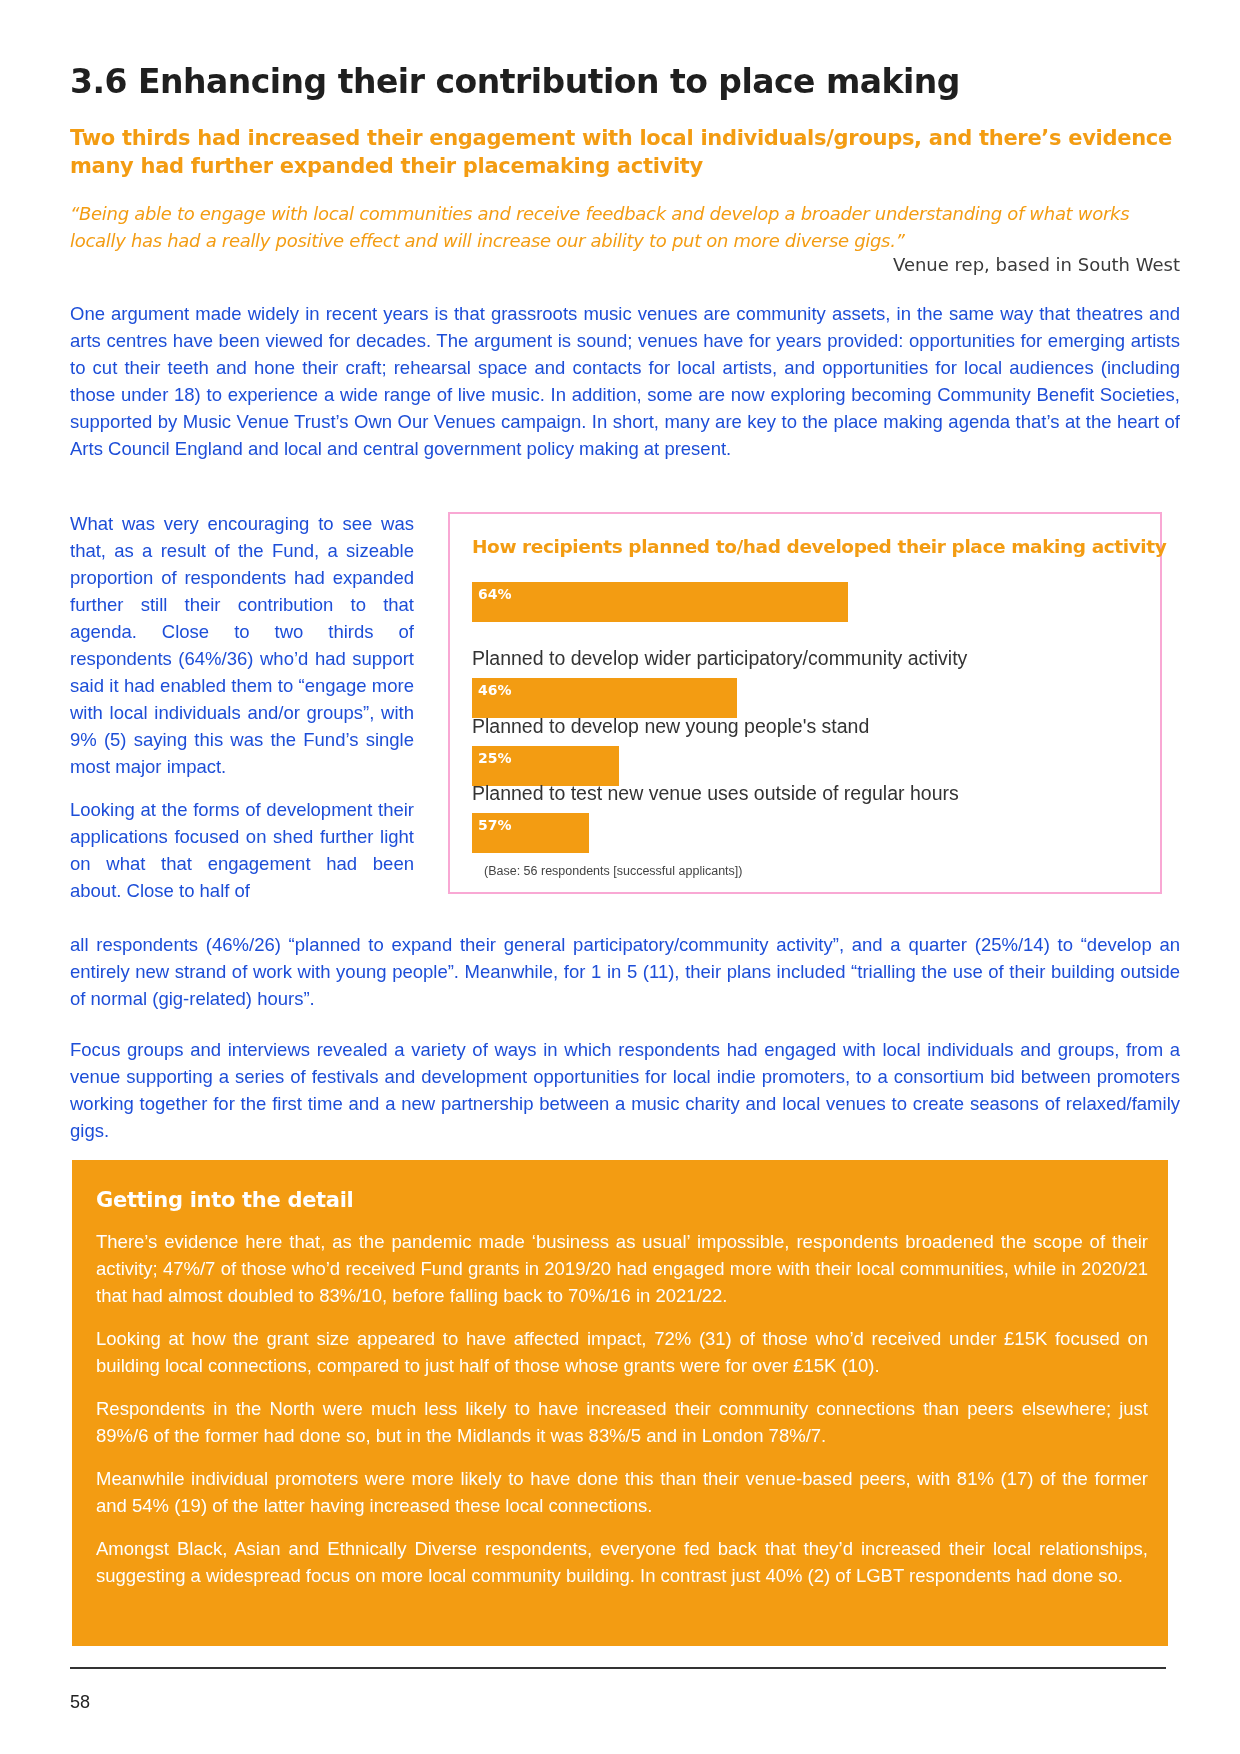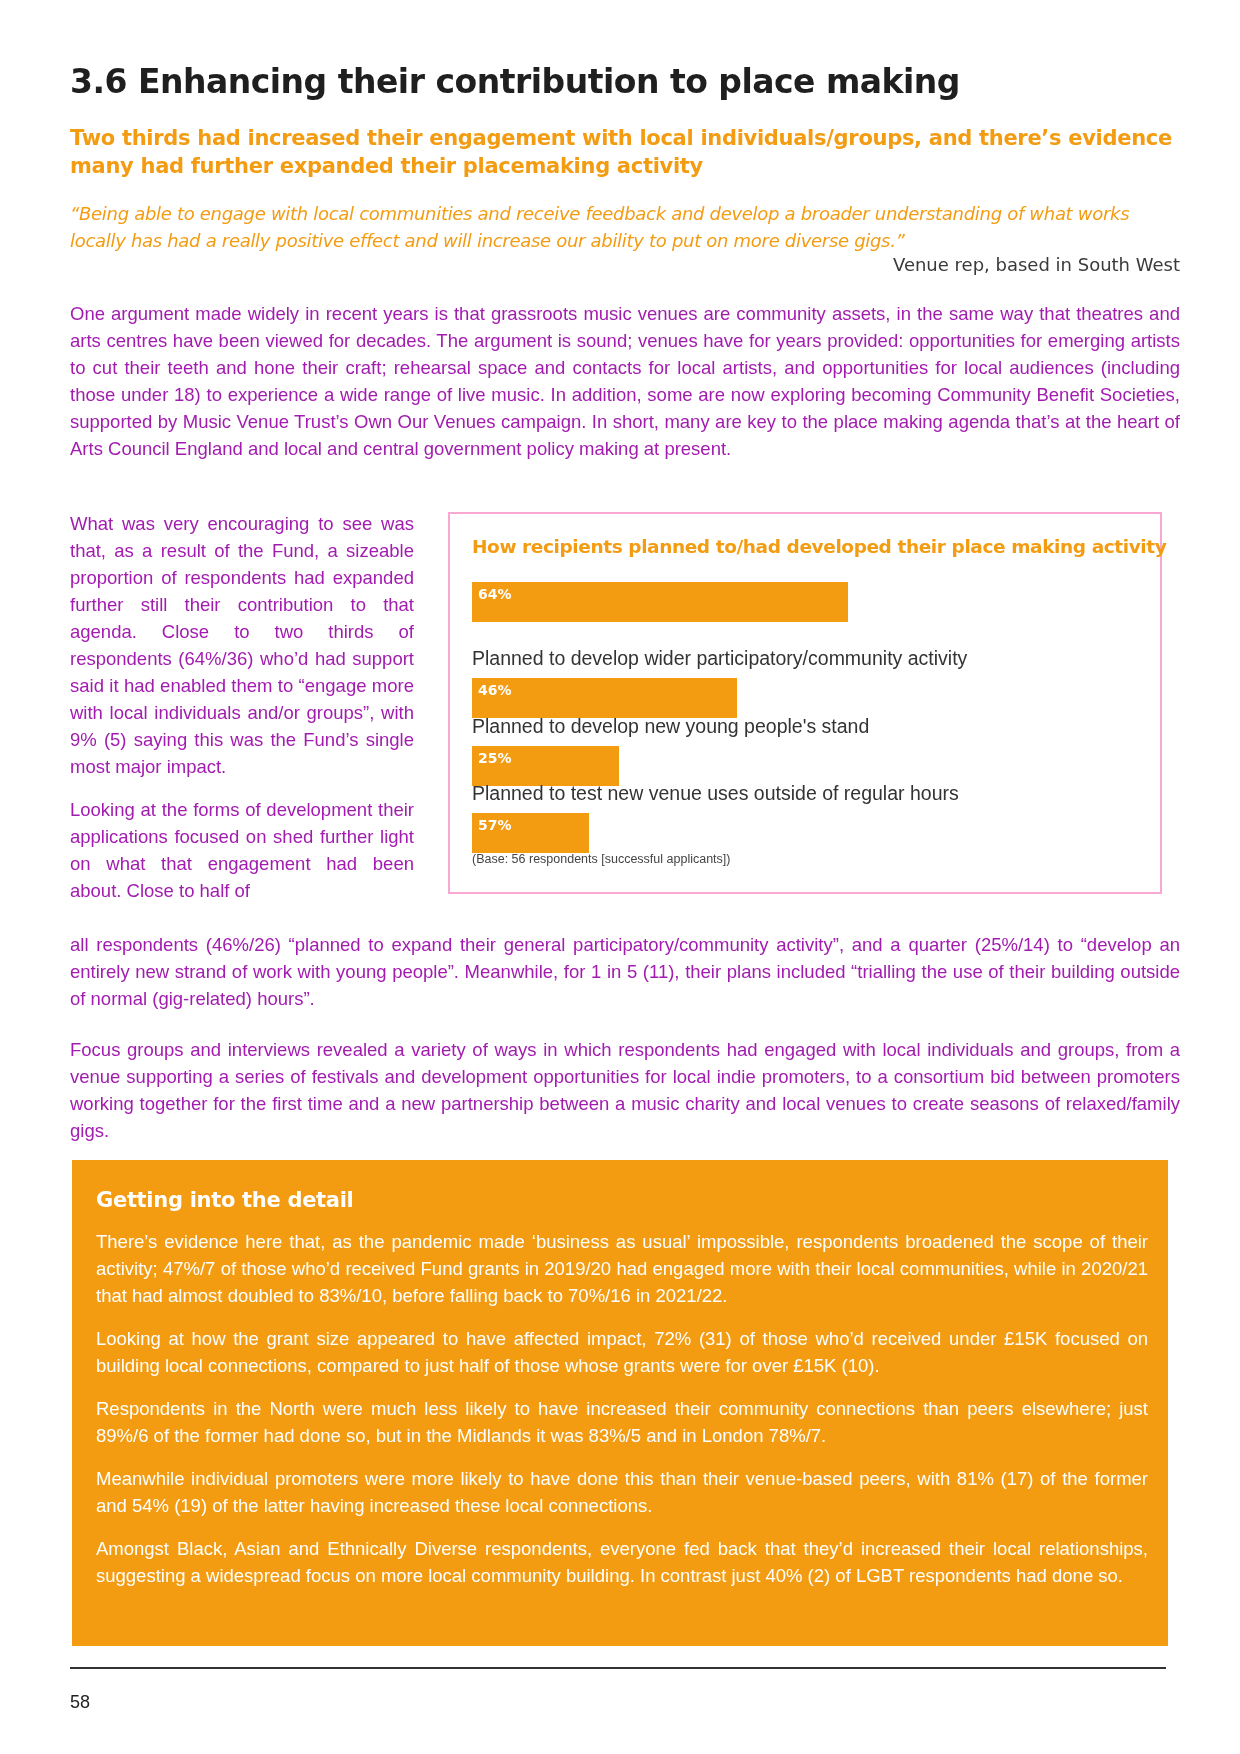--- a/index.html
+++ b/index.html
@@ -1,34 +1,34 @@
 <!DOCTYPE html>
 <html><head>
 <meta charset="utf-8">
 <style>
   html, body { margin: 0; padding: 0; background: #ffffff; }
   body { width: 1240px; height: 1754px; position: relative; overflow: hidden; font-family: "Liberation Sans", sans-serif; color: #3a3a3a; }
   .page-title { position: absolute; left: 70px; top: 62px; font-family: "DejaVu Sans", sans-serif; font-weight: bold; font-size: 33px; color: #1f1f1f; letter-spacing: -0.5px; margin: 0; }
   .subheading { position: absolute; left: 70px; top: 124px; width: 1110px; font-family: "DejaVu Sans", sans-serif; font-weight: bold; font-size: 21px; line-height: 28px; color: #f39c12; letter-spacing: -0.3px; margin: 0; }
   .quote { position: absolute; left: 70px; top: 200px; width: 1110px; font-family: "DejaVu Sans", sans-serif; font-style: italic; font-size: 18px; line-height: 27px; color: #f39c12; letter-spacing: -0.3px; margin: 0; }
   .attribution { position: absolute; right: 60px; top: 254px; font-family: "DejaVu Sans", sans-serif; font-size: 18px; color: #3a3a3a; margin: 0; }
-  .para { font-size: 18.5px; line-height: 27px; color: #a21caf; text-align: justify; margin: 0; }
+  .para { font-size: 18.5px; line-height: 27px; color: #1d4ed8; text-align: justify; margin: 0; }
   .p1 { position: absolute; left: 70px; top: 300px; width: 1110px; }
   .left-col { position: absolute; left: 70px; top: 510px; width: 344px; }
   .left-col .para + .para { margin-top: 16px; }
   .p-cont { position: absolute; left: 70px; top: 931px; width: 1110px; }
   .p4 { position: absolute; left: 70px; top: 1036px; width: 1110px; }
 
   .chart-box { position: absolute; left: 448px; top: 512px; width: 714px; height: 382px; border: 2px solid #f9a8d4; box-sizing: border-box; }
   .chart-title { position: absolute; left: 22px; top: 22px; font-family: "DejaVu Sans", sans-serif; font-weight: bold; font-size: 18.5px; color: #f39c12; letter-spacing: -0.4px; margin: 0; white-space: nowrap; }
   .bar-row { position: absolute; left: 22px; }
   .bar-label { font-size: 19.5px; color: #333; white-space: nowrap; margin: 0; height: 28px; line-height: 28px; }
   .bar { height: 40px; background: #f39c12; margin-top: 6px; position: relative; }
   .bar-value { position: absolute; left: 6px; top: 0; line-height: 24px; font-family: "DejaVu Sans", sans-serif; font-weight: bold; font-size: 14px; color: #ffffff; }
-  .chart-base { position: absolute; left: 22px; top: 338px; font-size: 12.5px; color: #444; margin: 0; }
+  .chart-base { position: absolute; left: 22px; top: 338px; font-size: 12.5px; color: #444; margin: 12px; }
 
   .detail-box { position: absolute; left: 72px; top: 1160px; width: 1096px; height: 486px; background: #f39c12; box-sizing: border-box; padding: 28px 20px 0 24px; }
   .detail-title { font-family: "DejaVu Sans", sans-serif; font-weight: bold; font-size: 21px; color: #ffffff; margin: 0 0 16px 0; letter-spacing: -0.3px; }
   .detail-para { font-size: 18.5px; line-height: 27px; color: #ffffff; text-align: justify; margin: 0 0 16px 0; }
 
   .footer-rule { position: absolute; left: 70px; top: 1667px; width: 1096px; height: 2px; background: #333; }
   .page-number { position: absolute; left: 70px; top: 1692px; font-size: 18px; color: #222; margin: 0; }
 </style>
 </head>
 <body>

